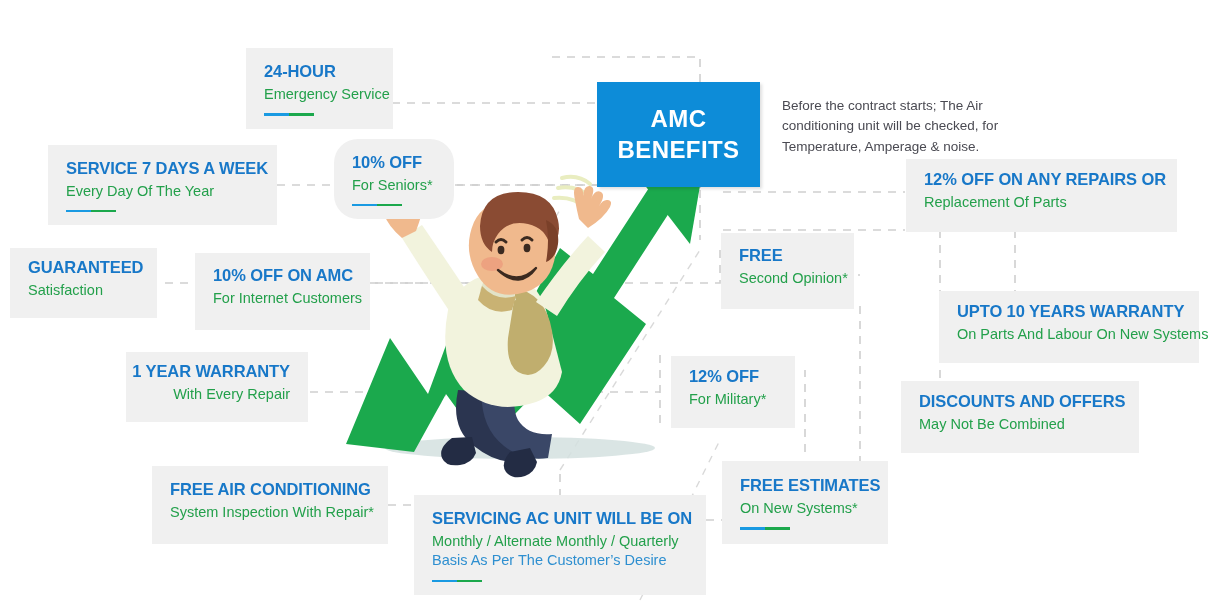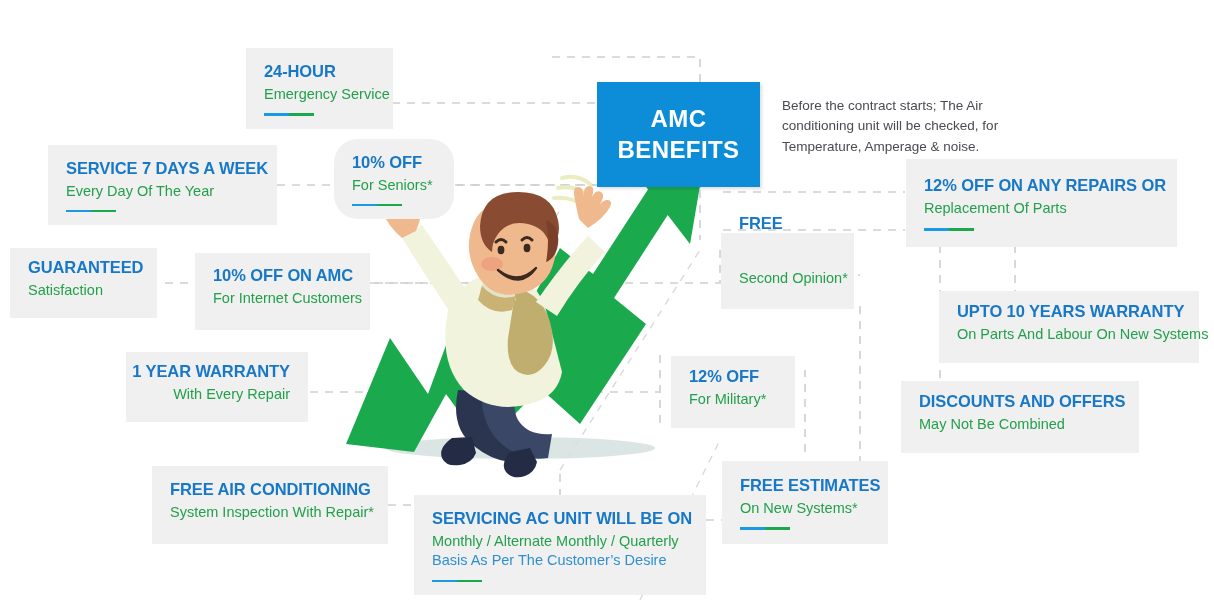--- a/index.html
+++ b/index.html
@@ -208,27 +208,27 @@
     <div class="card-sub">On New Systems*</div>
     <div class="rule"></div>
   </div>
 
   <div class="card" style="left:671px;top:356px;width:124px;height:72px;">
     <div class="card-title">12% OFF</div>
     <div class="card-sub">For Military*</div>
     <div class="rule"></div>
   </div>
 
-  <div class="card" style="left:721px;top:233px;width:133px;height:76px;gap:32px;">
+  <div class="card" style="left:721px;top:233px;width:133px;height:76px;">
     <div class="card-title">FREE</div>
     <div class="card-sub">Second Opinion*</div>
     <div class="rule"></div>
   </div>
 
-  <div class="card" style="left:906px;top:159px;width:271px;height:88px;">
+  <div class="card" style="left:906px;top:159px;width:271px;height:73px;">
     <div class="card-title">12% OFF ON ANY REPAIRS OR</div>
     <div class="card-sub">Replacement Of Parts</div>
     <div class="rule"></div>
   </div>
 
   <div class="card" style="left:939px;top:291px;width:260px;height:72px;">
     <div class="card-title">UPTO 10 YEARS WARRANTY</div>
     <div class="card-sub">On Parts And Labour On New Systems</div>
     <div class="rule"></div>
   </div>

